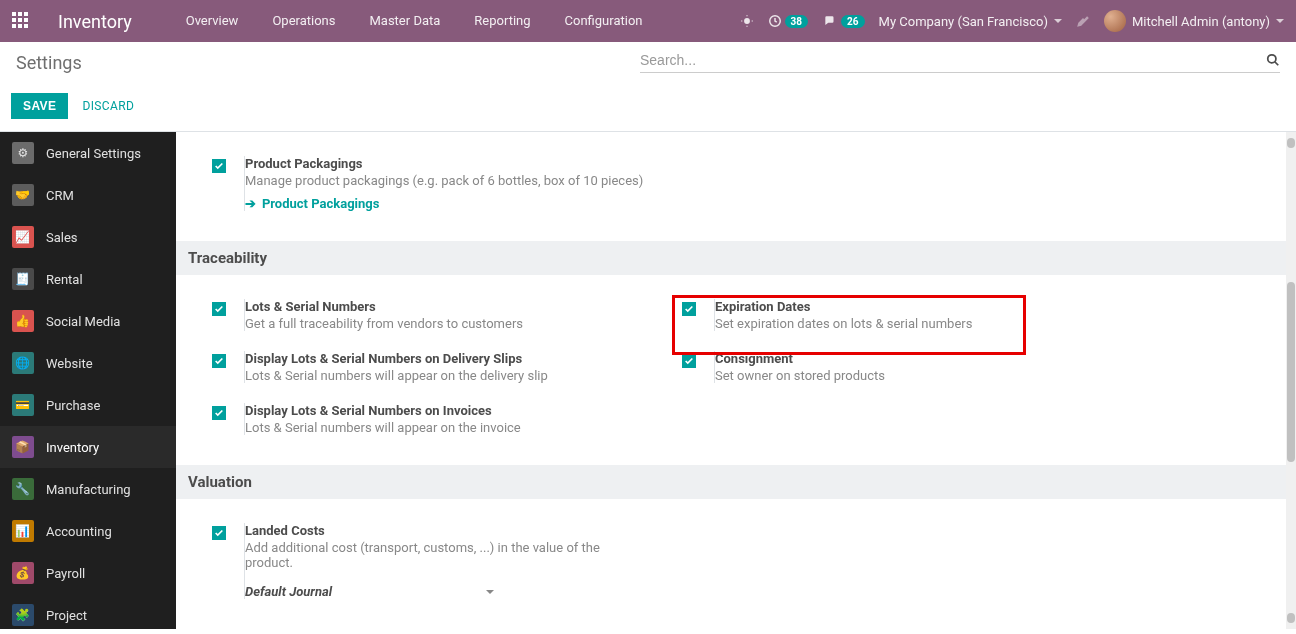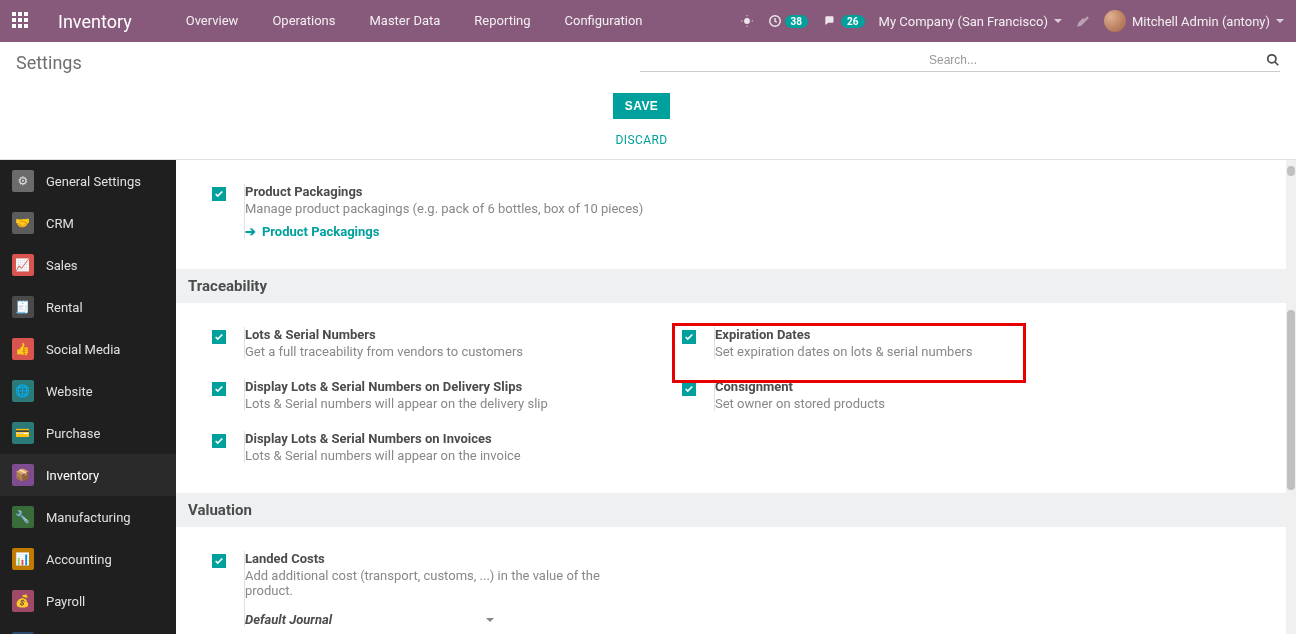--- a/index.html
+++ b/index.html
@@ -17,26 +17,26 @@
 .badge-g { background:#00a09d; color:#fff; border-radius: 10px; padding:1px 6px; font-size:10px; font-weight: bold; margin-left:3px; }
 .company { display:flex; align-items:center; gap:6px; cursor:pointer; color: rgba(255,255,255,0.9);}
 .caret-down { width:0;height:0;border-left:4px solid transparent;border-right:4px solid transparent;border-top:4px solid rgba(255,255,255,0.7); }
 .avatar { width:22px; height:22px; border-radius:50%; background: radial-gradient(circle at 30% 30%, #e0b090, #a06040); }
 .wrench { opacity: 0.5; }
 
 
 .control-row { display: flex; align-items: center; padding: 10px 16px 0 16px; }
 .page-title { color: #6f6f6f; font-size: 18px; }
 .search-wrap { margin-left: auto; width: 640px; display: flex; align-items: center; border-bottom: 1px solid #ccc; padding-bottom: 4px; }
-.search-input { flex:1; border:none; outline:none; font-size: 12px; color:#4d7c0f;text-align:center; }
+.search-input { flex:1; border:none; outline:none; font-size: 14px; color:#4d7c0f; }
 .search-input::placeholder { color:#999; }
 .search-glass { width:14px; height:14px; }
 
 
-.btn-row { padding: 20px 16px 12px 3px; display:flex; gap: 14px; align-items:center;flex-direction:column; }
+.btn-row { padding: 20px 16px 12px 11px; display:flex; gap: 14px; align-items:center; }
 .btn-save { background:#00a09d; color:#fff; border:none; padding:6px 12px; font-weight:bold; font-size:12px; letter-spacing:0.4px; cursor:pointer; }
 .btn-discard { color:#00a09d; font-weight:normal; font-size:12px; letter-spacing:0.4px; cursor:pointer; }
 
 
 .body-split { display:flex; height: calc(634px - 42px - 44px - 50px); border-top: 1px solid #dee2e6; }
 
 
 .sidebar { width: 176px; background:#1f1f1f; color:#e0e0e0; overflow-y:auto; }
 .side-item { display:flex; align-items:center; gap:12px; padding:10px 12px; cursor:pointer; font-size:13px; }
 .side-item.active { background:#2a2a2a; color:#fff; }

